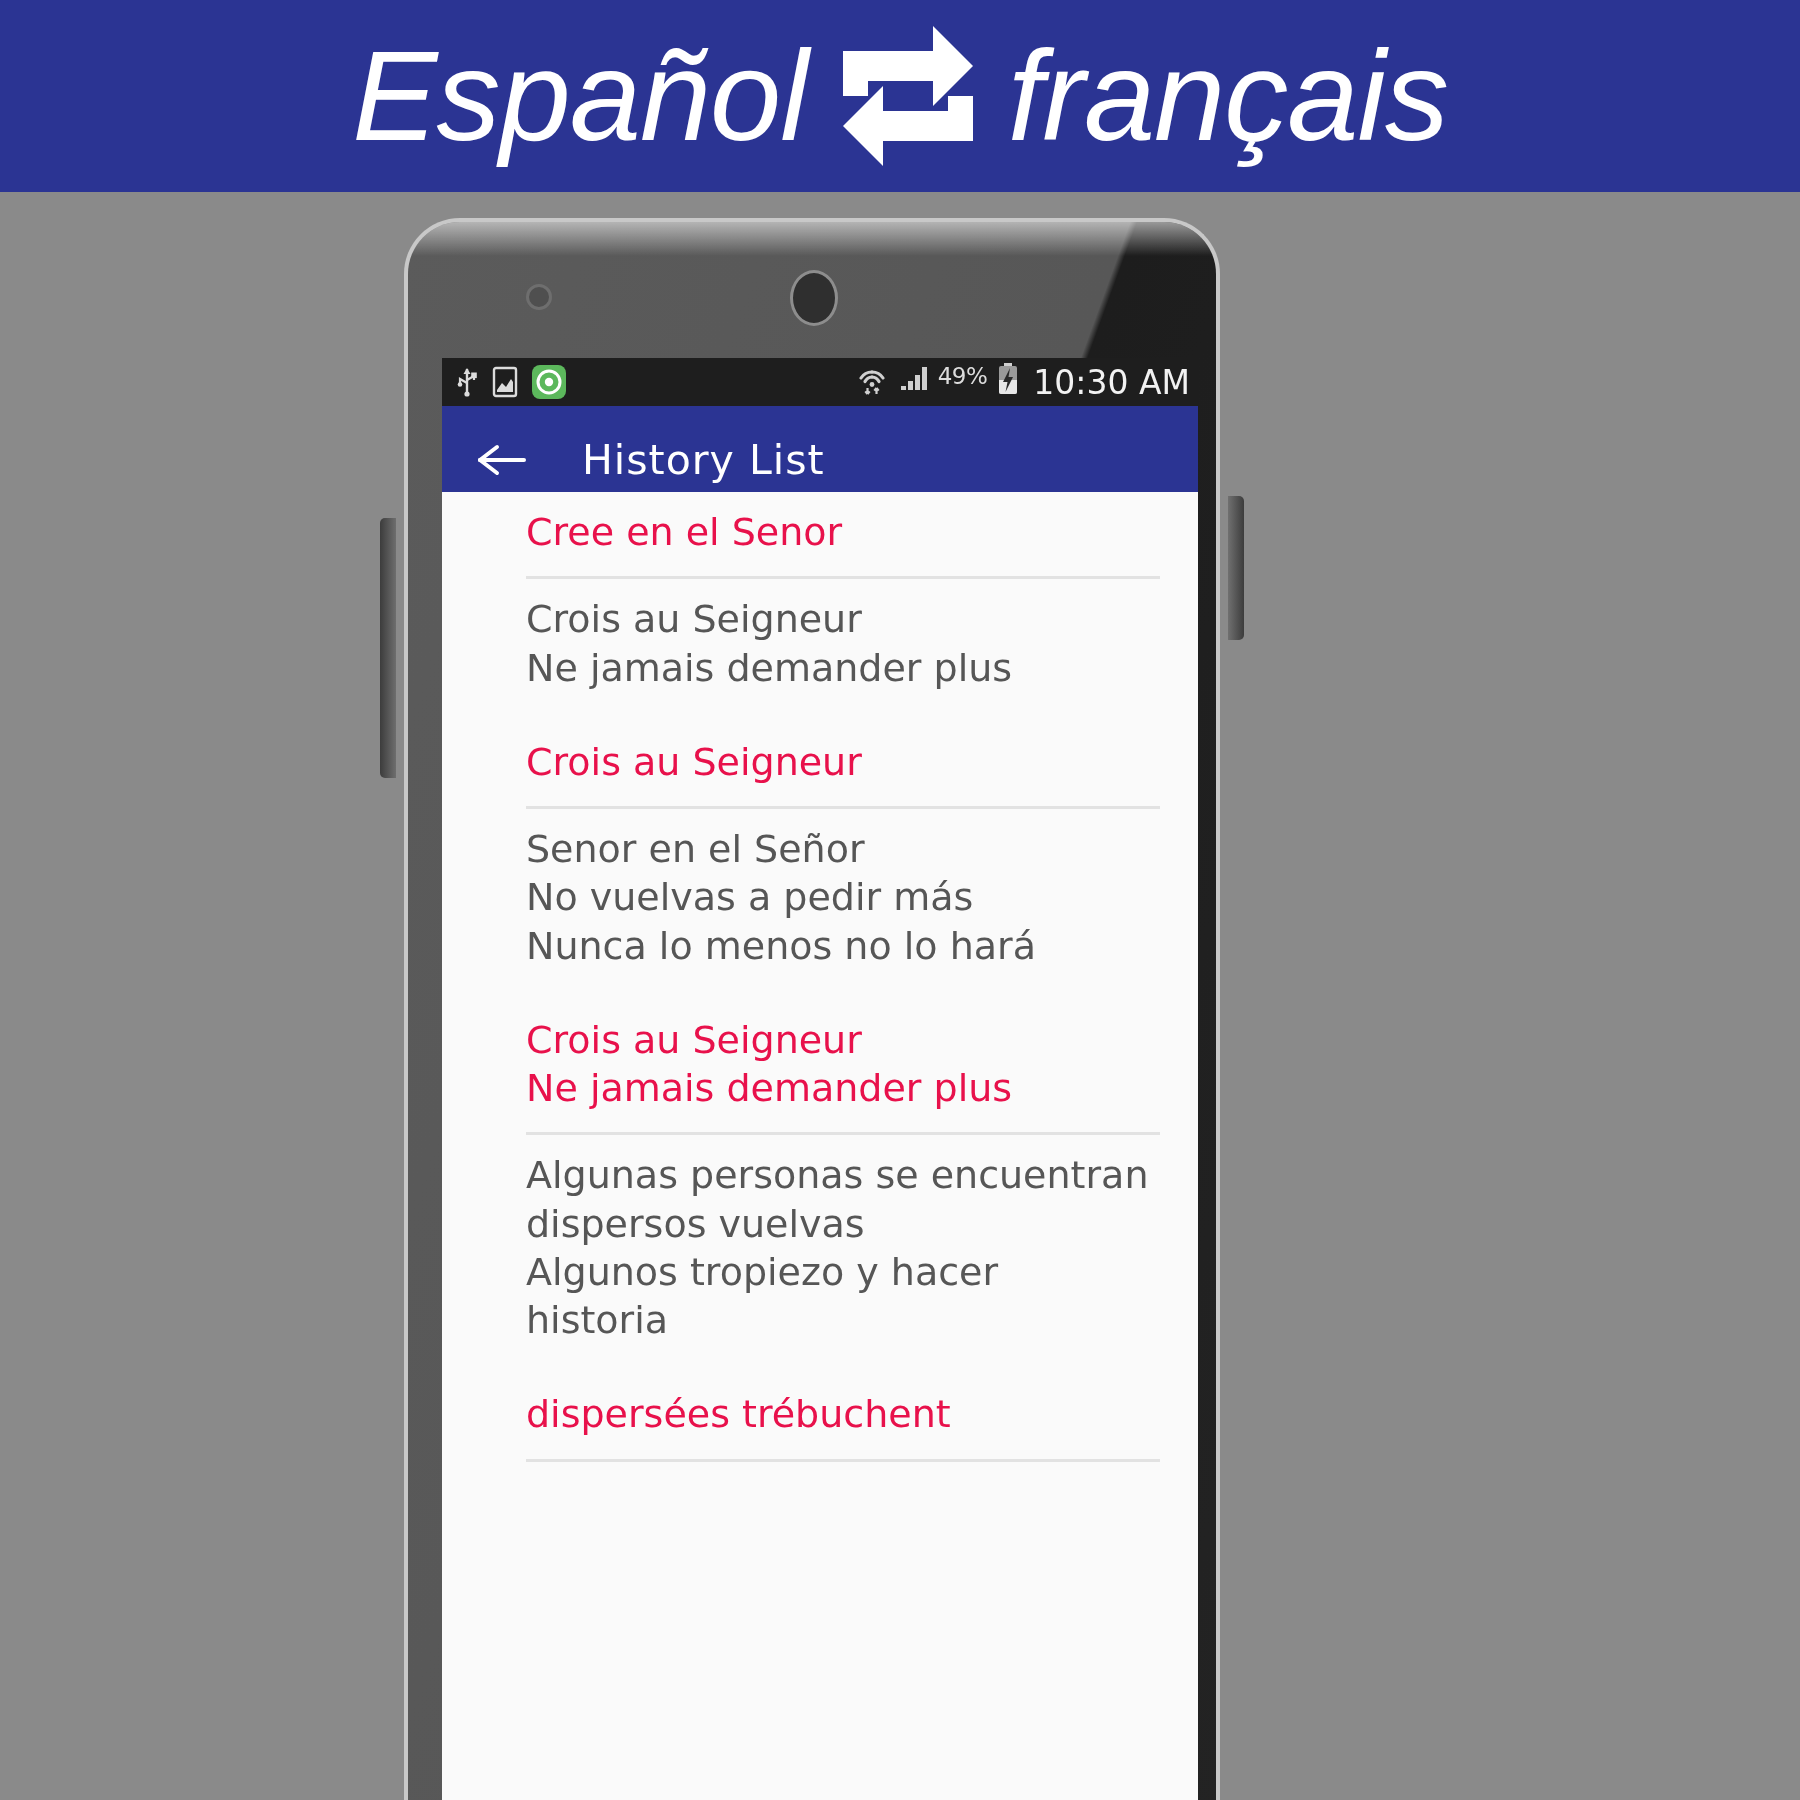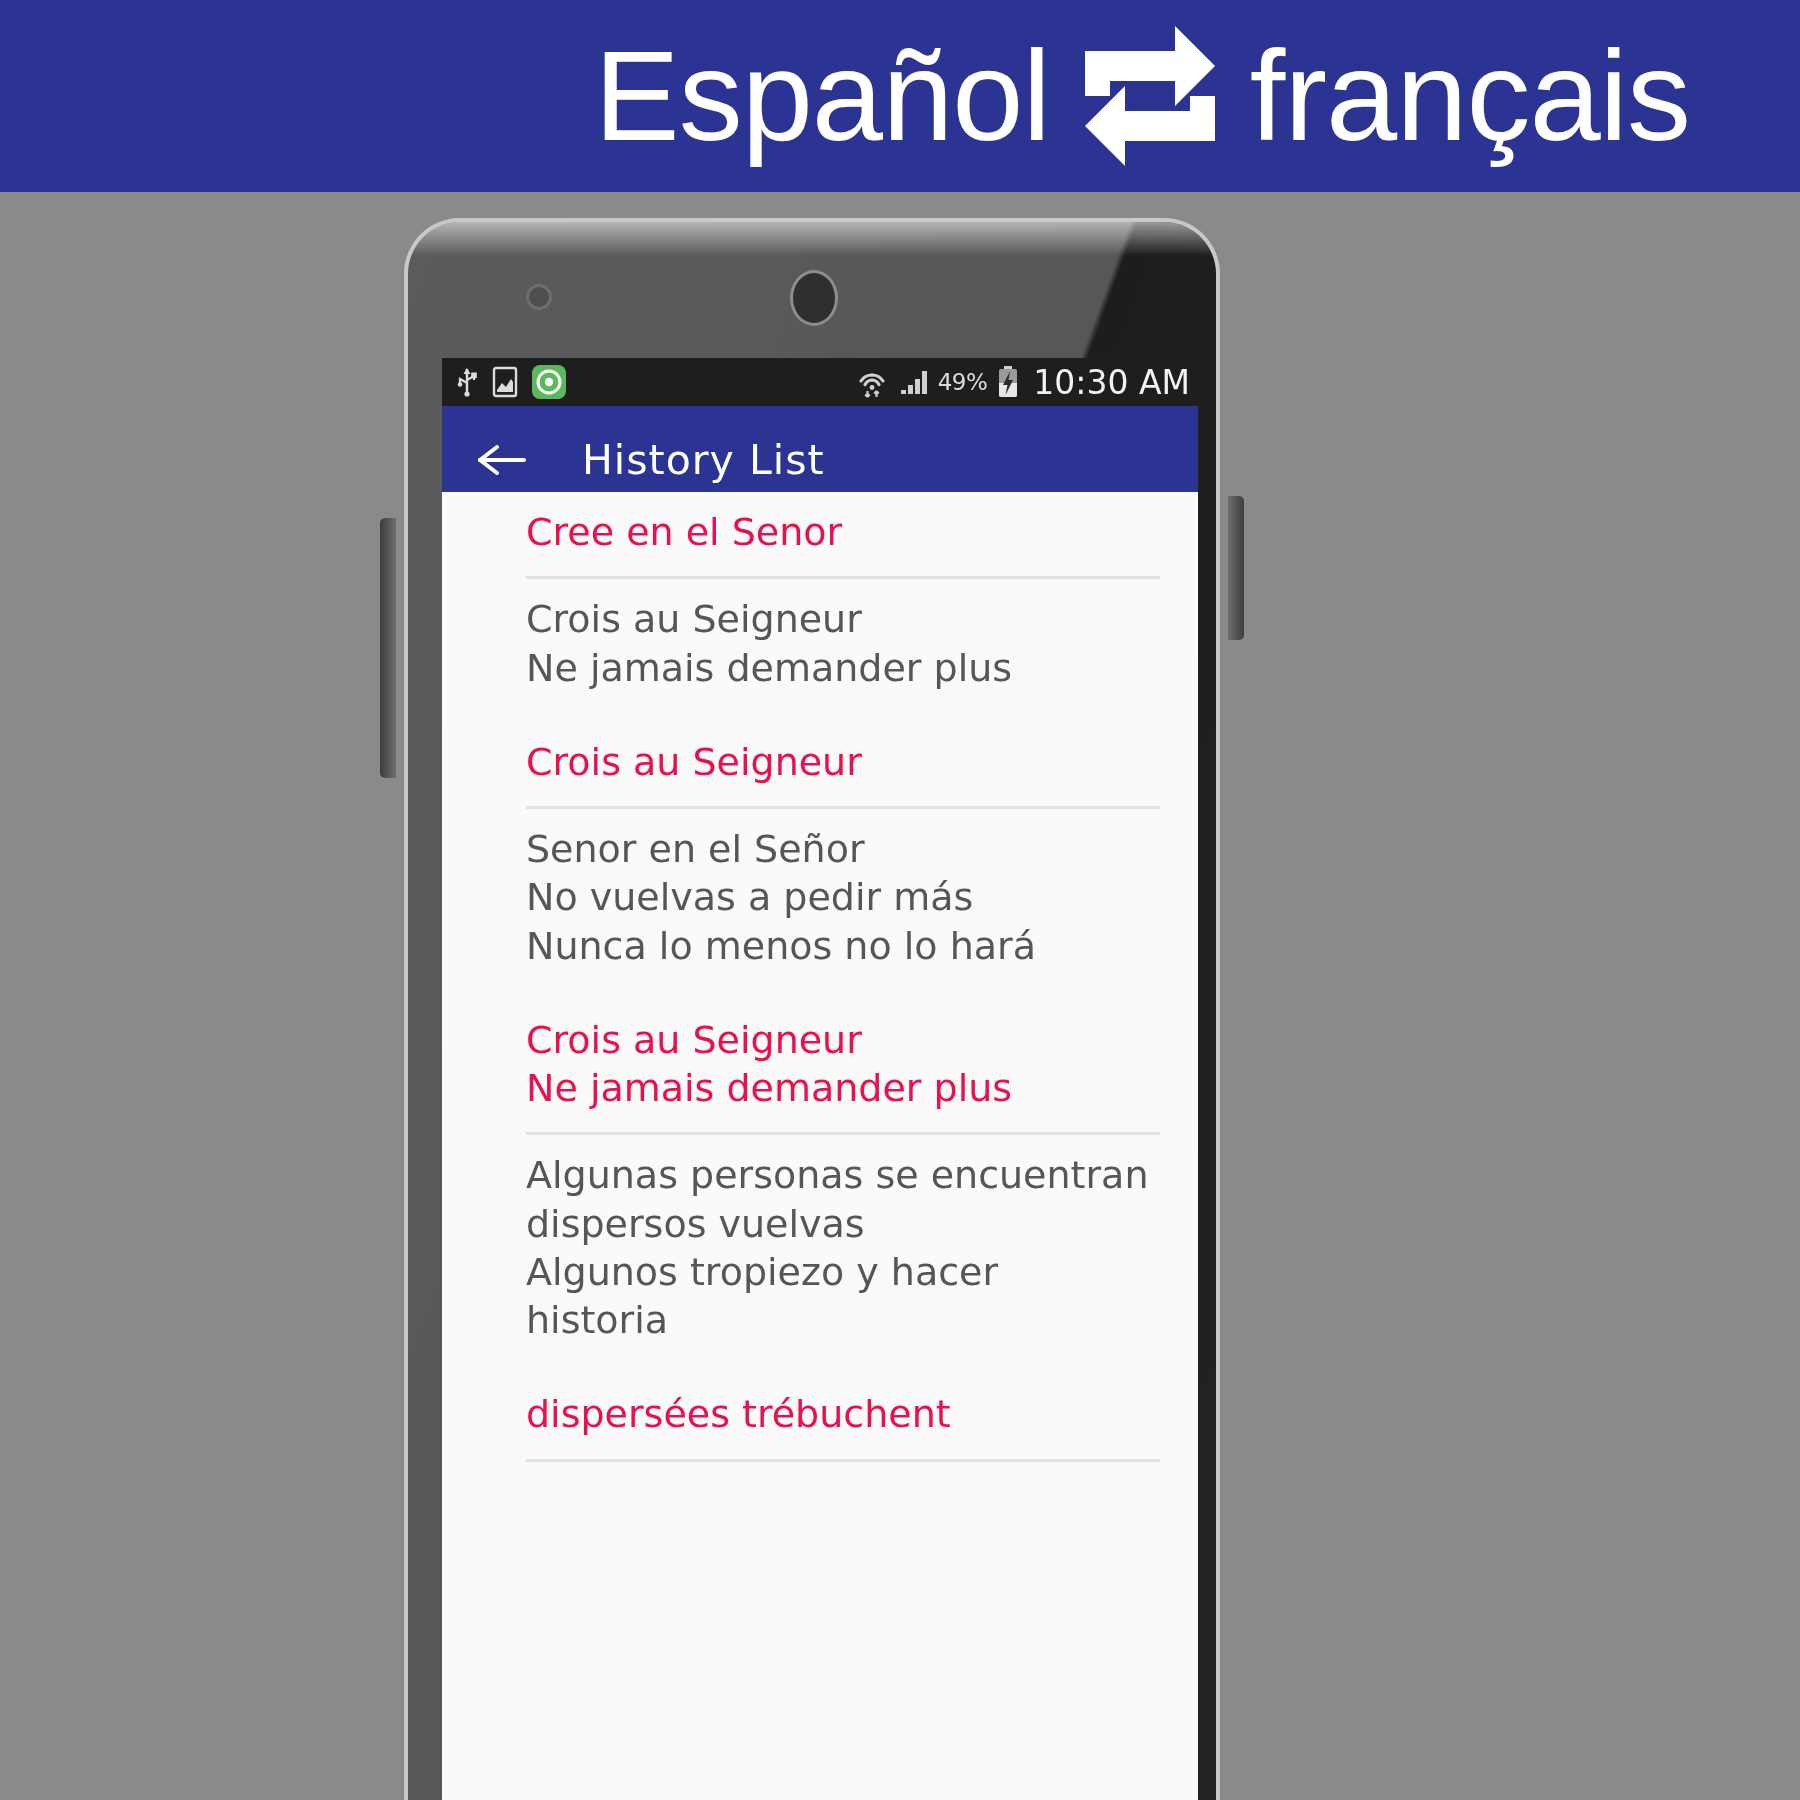--- a/index.html
+++ b/index.html
@@ -10,22 +10,23 @@
     position:relative;
   }
 
   
   .lang-banner{
     position:absolute; left:0; top:0; width:1800px; height:192px;
     background:#2b3493;
     display:flex; align-items:center; justify-content:center;
   }
   .lang-inner{
-    width:1680px; display:flex; align-items:center; justify-content:flex-end;
+    width:1680px; display:flex; align-items:center; justify-content:center;
     padding:0 30px;
+    font-style:italic;
   }
   .lang-name{
     color:#ffffff;
     font-family:"Liberation Sans", sans-serif;
     font-size:128px; font-weight:400; line-height:1;
     letter-spacing:-1px;
     white-space:nowrap;
   }
   .lang-src{ flex:0 0 auto; margin-left:20px; }
   .lang-tgt{ flex:0 0 auto; margin-right:20px; }
@@ -74,21 +75,21 @@
     position:absolute; left:34px; top:136px; width:756px; height:1464px;
     background:#fafafa; overflow:hidden;
   }
 
   
   .statusbar{
     height:48px; background:#1e1e1e; display:flex; align-items:center;
     padding:0 8px 0 14px; color:#dcdcdc;
   }
   .sb-left{ display:flex; align-items:center; gap:14px; }
-  .sb-right{ margin-left:auto; display:flex; align-items:center; gap:10px; }
+  .sb-right{ margin-left:auto; display:flex; gap:10px; }
   .sb-icon{ display:block; }
   .sb-app-icon{
     width:34px; height:34px; border-radius:8px; background:#5cb85c;
     display:flex; align-items:center; justify-content:center;
   }
   .sb-batt-pct{
     font-family:"DejaVu Sans", sans-serif; font-size:23px; color:#dcdcdc;
     letter-spacing:-0.5px;
   }
   .sb-time{

